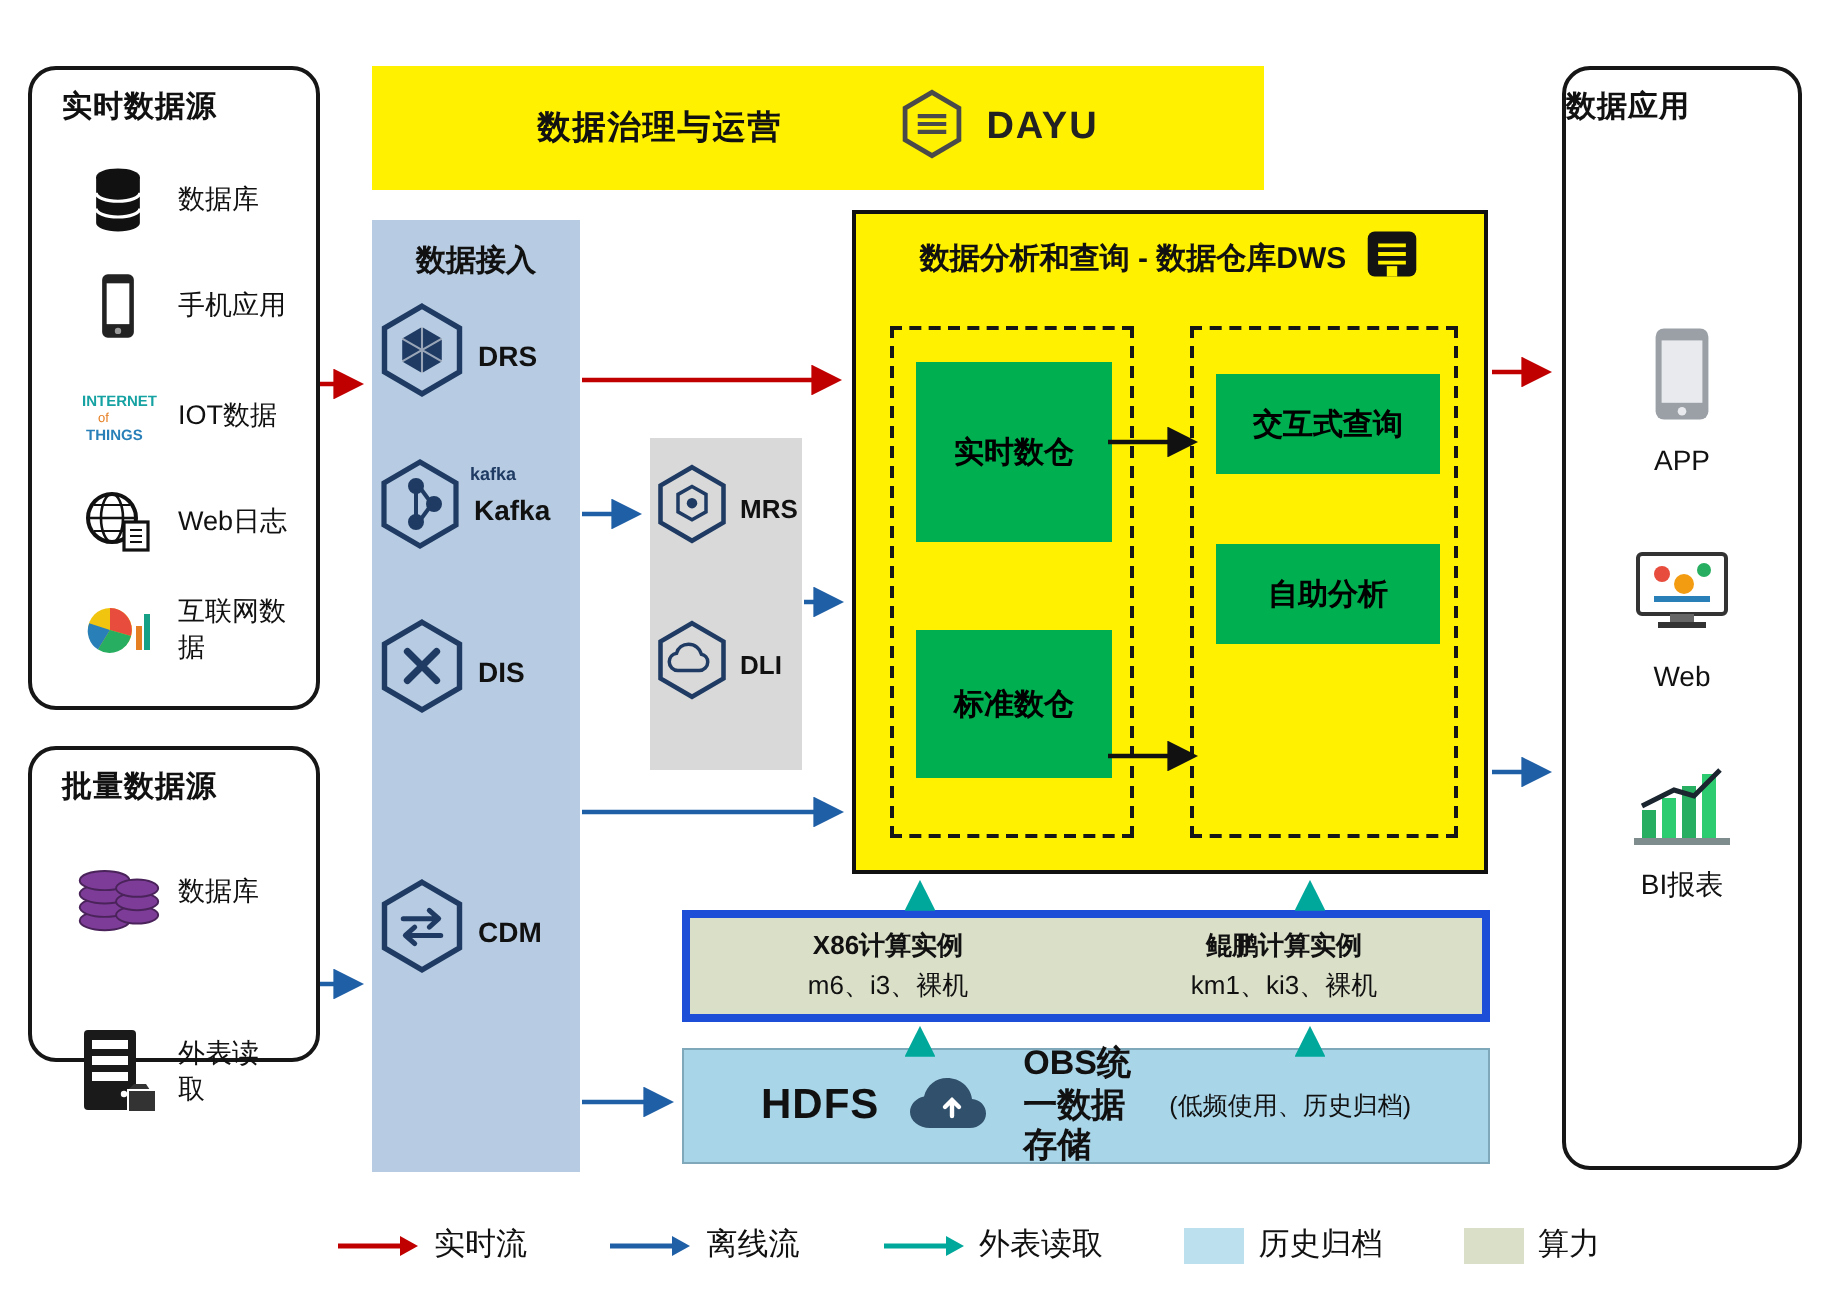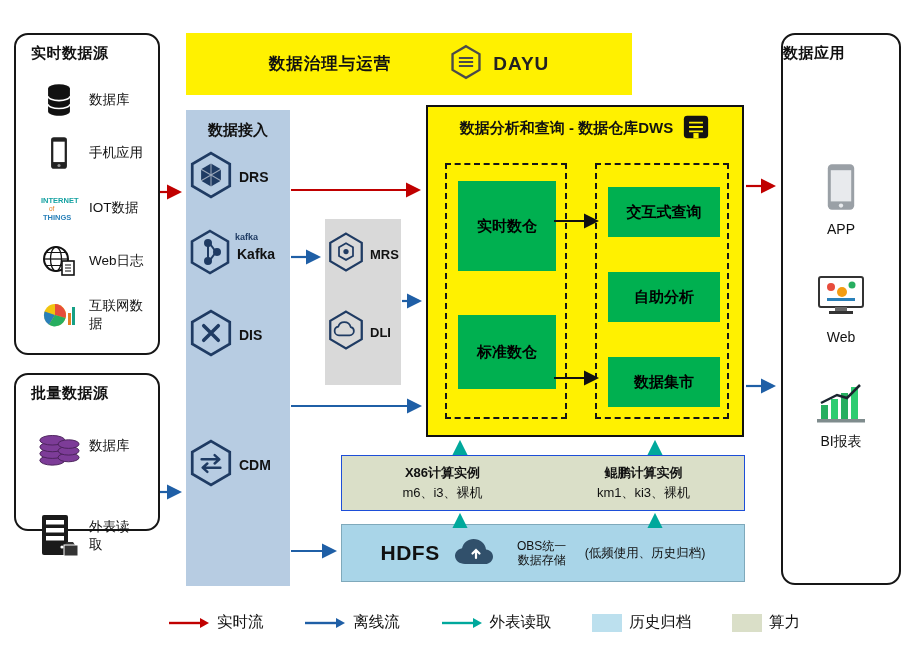--- a/index.html
+++ b/index.html
@@ -40,27 +40,27 @@
   .dashed.left { left:17px; top:56px; width:122px; height:256px; }
   .dashed.right { left:167px; top:56px; width:134px; height:256px; }
   .green { position:absolute; background:#00B050; display:flex; align-items:center; justify-content:center; font-size:15px; font-weight:700; color:#000000; text-align:center; }
   .g1 { left:11px; top:16px; width:98px; height:90px; }
   .g2 { left:11px; top:150px; width:98px; height:74px; }
   .q1 { left:11px; top:22px; width:112px; height:50px; }
   .q2 { left:11px; top:107px; width:112px; height:50px; }
   .q3 { left:11px; top:192px; width:112px; height:50px; }
 
   
-  .compute { left:341px; top:455px; width:404px; height:56px; background:#DADFC8; border:1px solid #1d4ed8; display:flex; }
+  .compute { left:341px; top:455px; width:404px; height:56px; background:#DADFC8; border:4px solid #1d4ed8; display:flex; }
   .compute-half { flex:1; display:flex; flex-direction:column; align-items:center; justify-content:center; gap:2px; }
   .c-title { font-size:13px; font-weight:700; }
   .c-detail { font-size:13px; }
   .hdfs { left:341px; top:524px; width:404px; height:58px; background:#A9D5E8; border:1px solid #7fa9bb; display:flex; align-items:center; justify-content:center; gap:13px; }
   .hdfs-label { font-size:21px; font-weight:700; letter-spacing:.5px; }
-  .obs-title { width:60px; font-size:12px; font-weight:400; line-height:1.2;text-align:center; }
+  .obs-title { width:60px; font-size:17px; font-weight:700; line-height:1.2; }
   .obs-note { font-size:12.5px; white-space:nowrap; }
 
   
   .apps { left:781px; top:33px; width:120px; height:552px; }
   .app-block { position:absolute; left:0; right:0; display:flex; flex-direction:column; align-items:center; gap:6px; }
   .app-label { font-size:14px; }
 
   
   .legend { position:absolute; left:168px; top:612px; width:632px; display:flex; align-items:center; justify-content:space-between; z-index:2; }
   .lg-item { display:flex; align-items:center; gap:7px; }
@@ -301,21 +301,20 @@
           </svg>
       </span>
     </div>
     <div class="dashed left">
       <div class="green g1">实时数仓</div>
       <div class="green g2">标准数仓</div>
     </div>
     <div class="dashed right">
       <div class="green q1">交互式查询</div>
       <div class="green q2">自助分析</div>
-      <div class="green q3">数据集市</div>
     </div>
   </div>
 
   <div class="panel compute">
     <div class="compute-half">
       <div class="c-title">X86计算实例</div>
       <div class="c-detail">m6、i3、裸机</div>
     </div>
     <div class="compute-half">
       <div class="c-title">鲲鹏计算实例</div>

